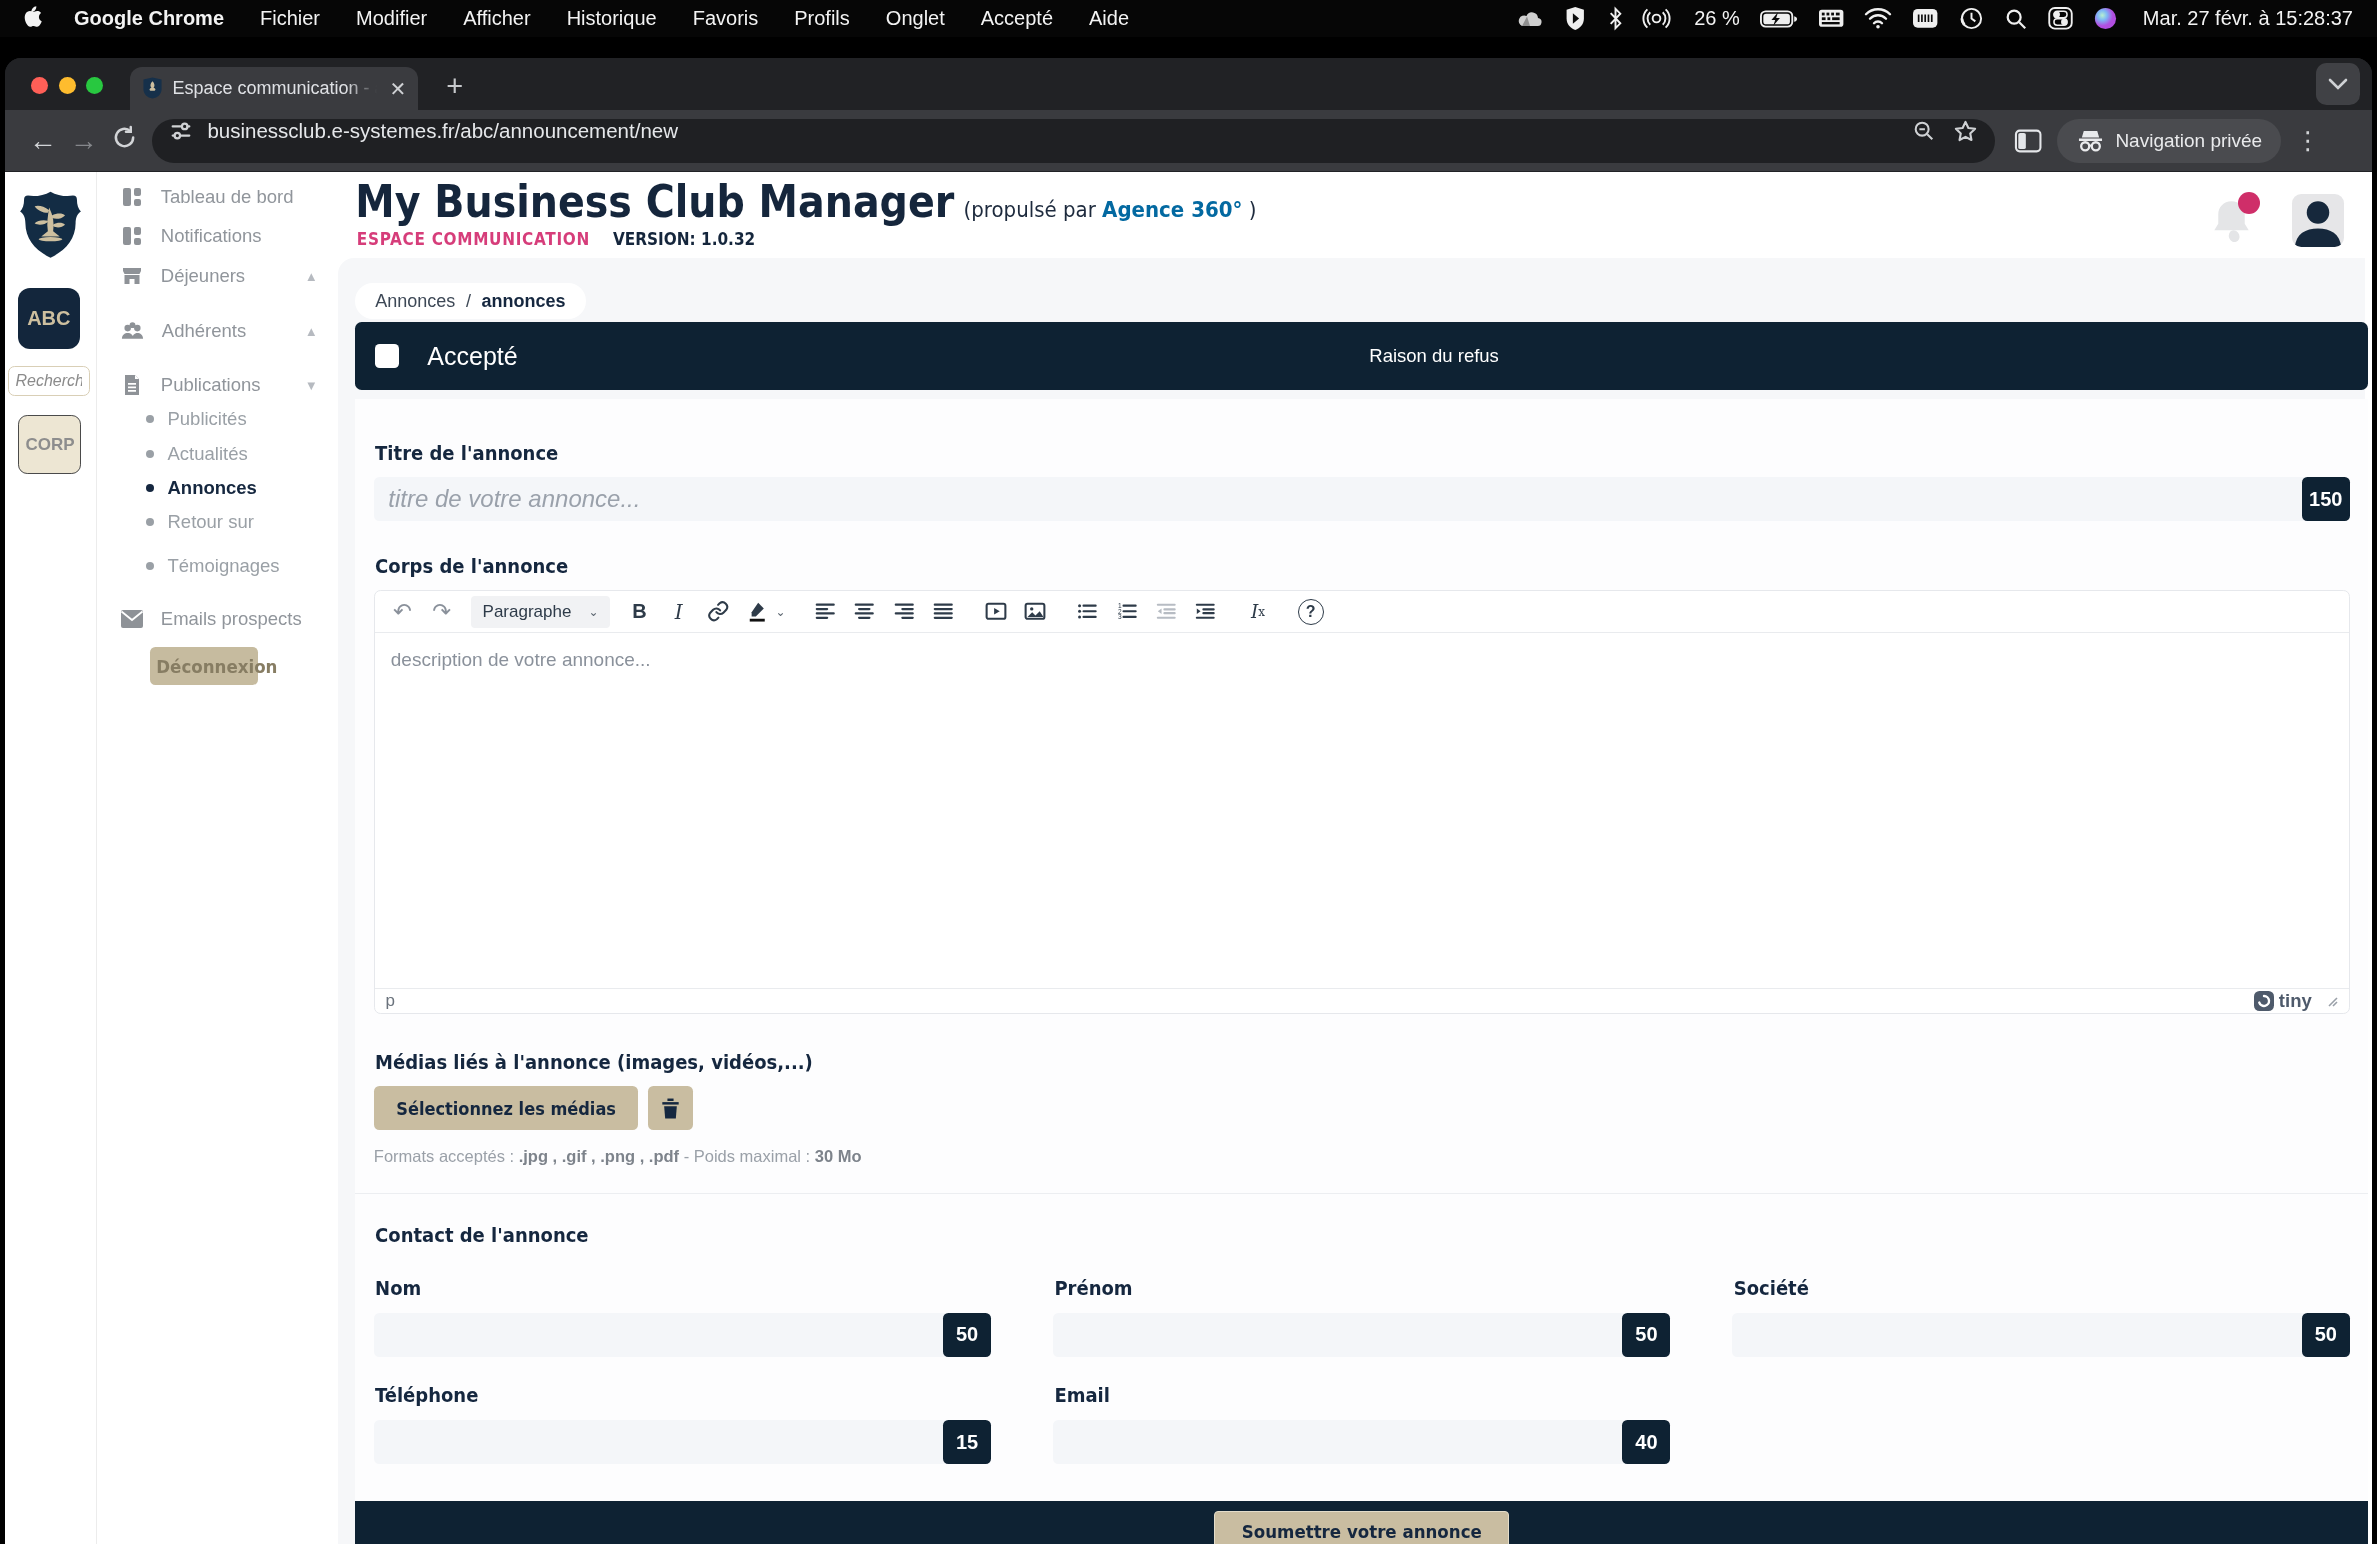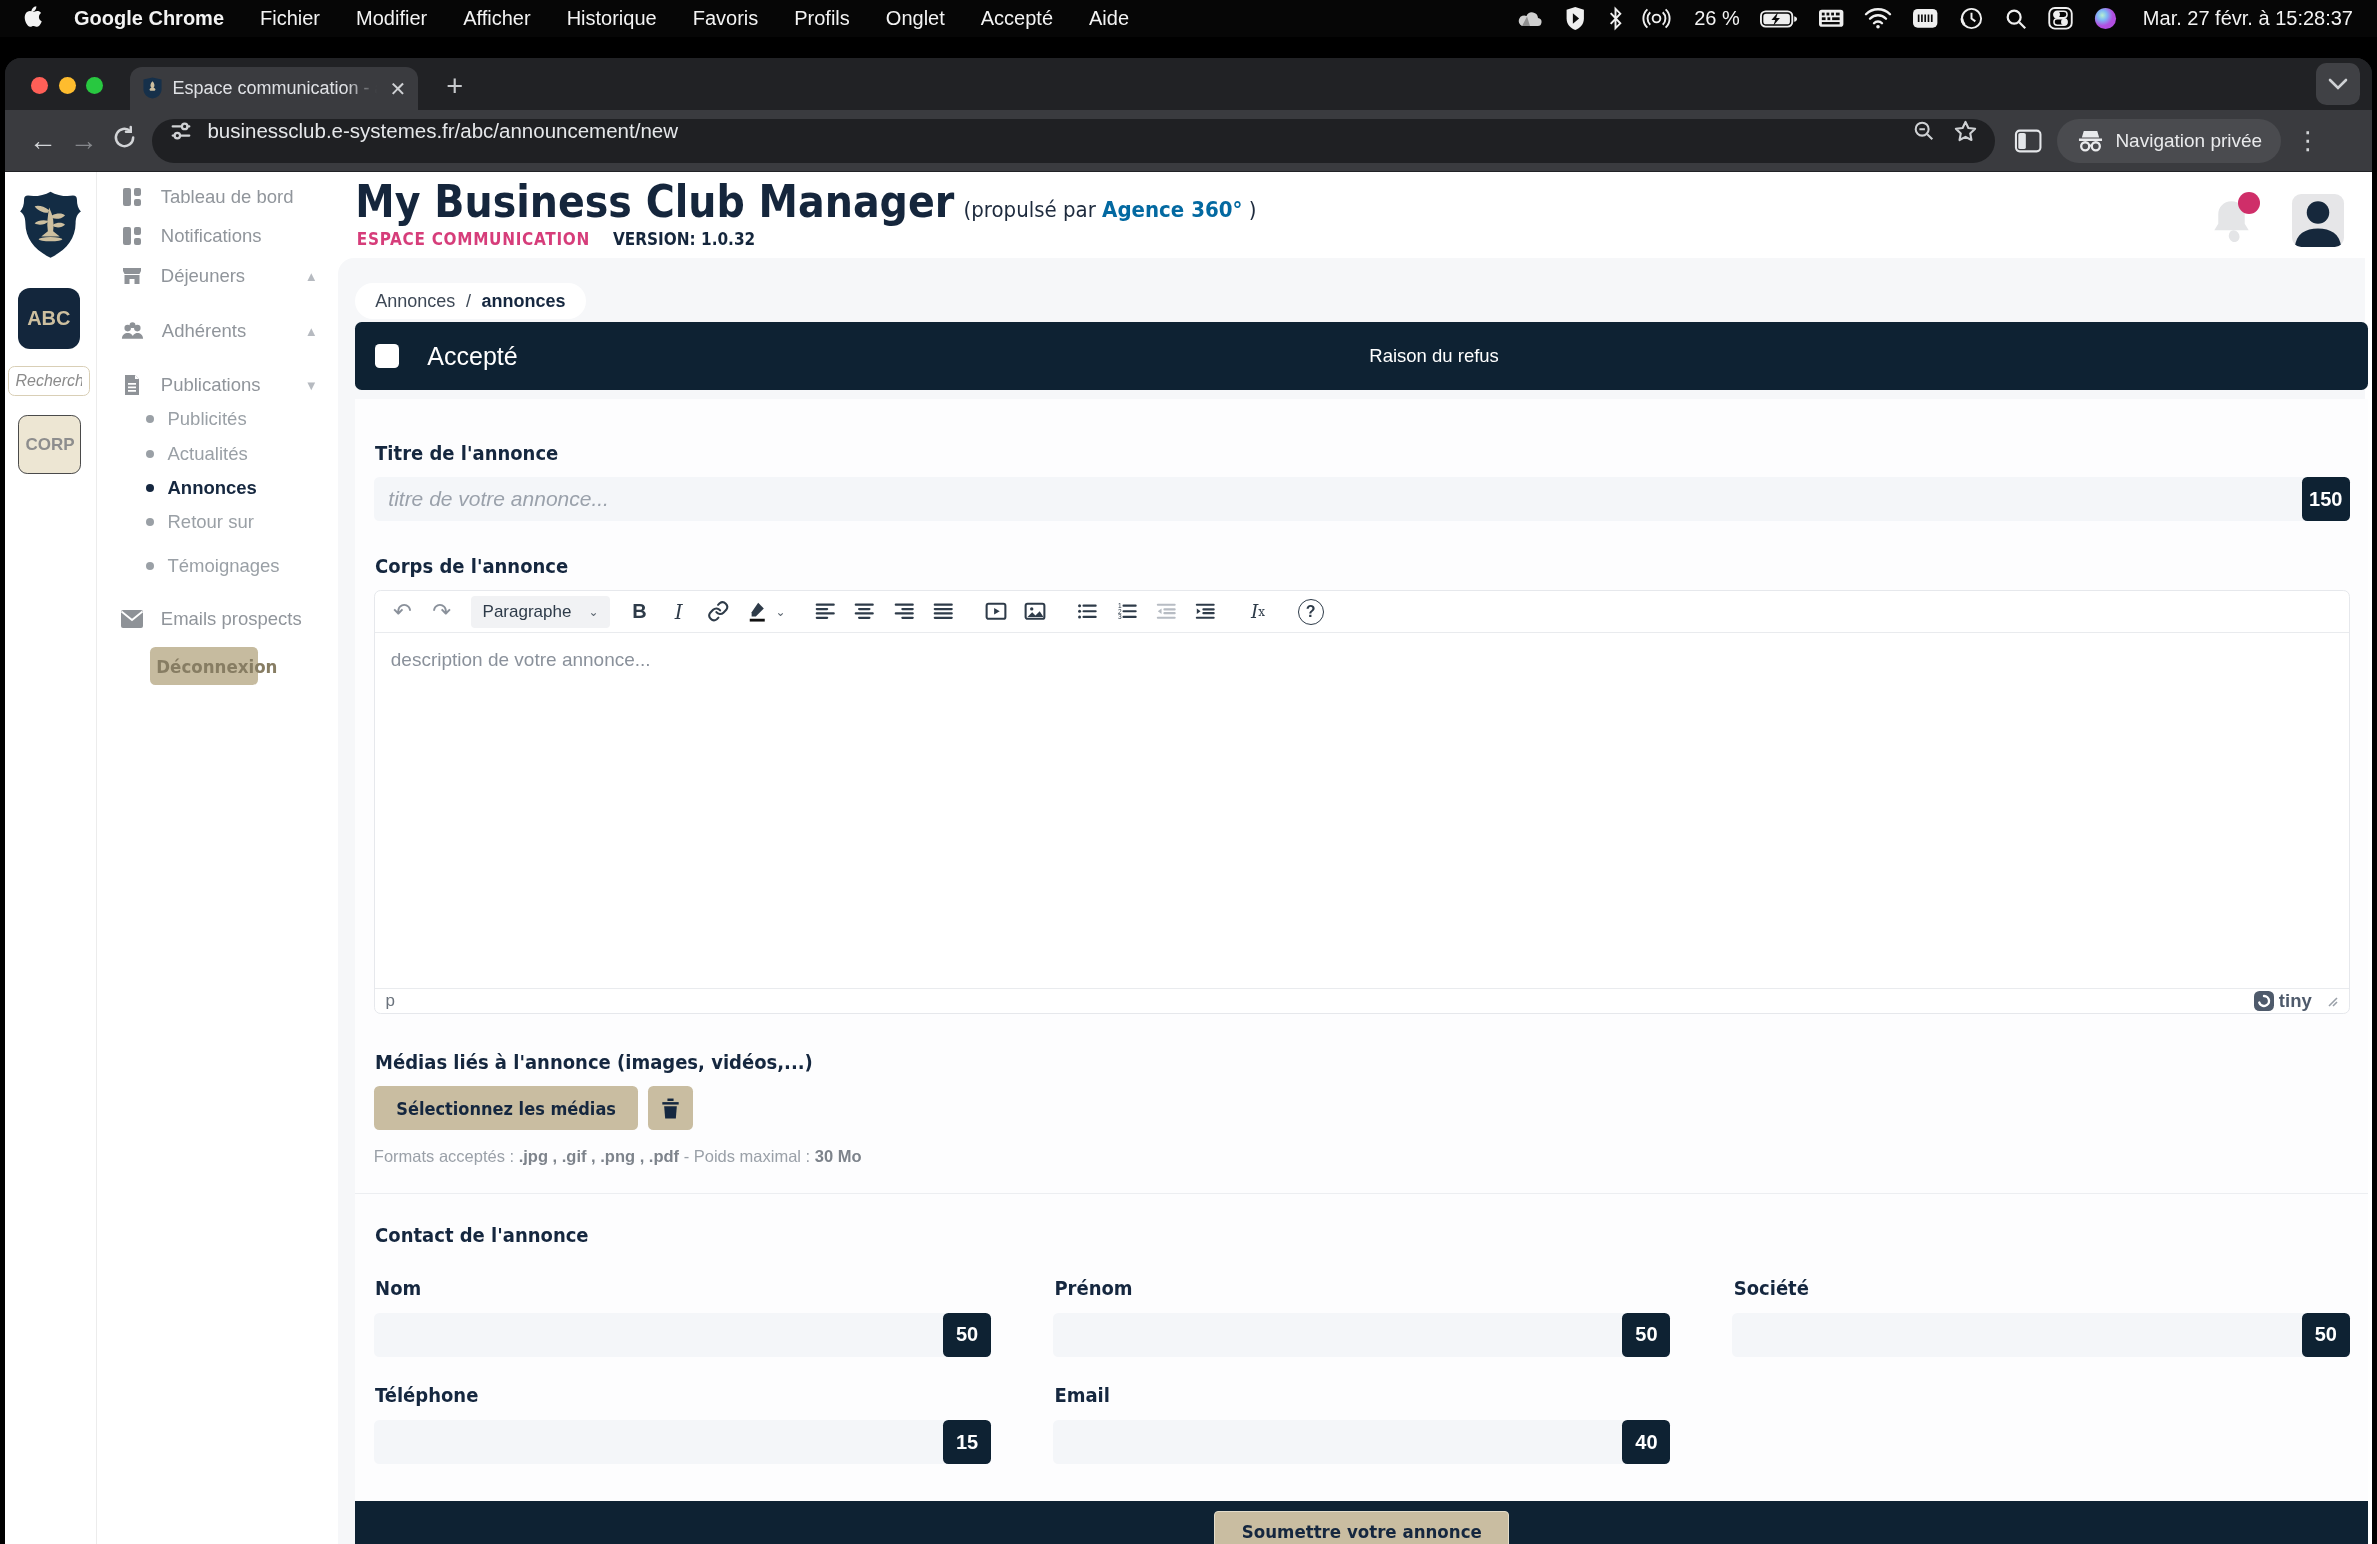--- a/index.html
+++ b/index.html
@@ -77,21 +77,21 @@
   .breadcrumb .cur{font-weight:bold;color:#15273f;}
   .card{position:absolute;left:17px;top:64px;width:2013px;}
   .approval{height:68px;background:#0e2233;border-radius:6.6px;display:flex;align-items:center;color:#fff;position:relative;}
   .approval input{appearance:none;-webkit-appearance:none;width:24px;height:24px;background:#fff;border-radius:4.6px;
     margin:0 0 0 20px;border:none;}
   .approval .acc{font-size:25px;margin-left:28px;}
   .approval .refus{position:absolute;left:1014px;font-size:18.5px;}
   .cardbody{margin-top:9.2px;background:#fdfdfe;padding:42px 18.5px 0 18.5px;box-sizing:border-box;min-height:1017px;}
   .flabel{color:#15273f;font-size:20px;font-weight:bold;margin:0 0 12px 1.3px;}
   .inputrow{display:flex;align-items:stretch;}
-  .tinput{flex:1;height:44px;background:#f4f6f9;border:none;border-radius:5.3px 0 0 5.3px;font-size:21px;color:#333;
+  .tinput{flex:1;height:44px;background:#f4f6f9;border:none;border-radius:5.3px 0 0 5.3px;font-size:24px;color:#333;
     padding:0 14.5px;box-sizing:border-box;outline:none;}
   .tinput::placeholder{color:#9aa1ab;font-style:italic;}
   .cinput::placeholder{font-style:normal;}
   .counter{flex:0 0 48px;height:44px;background:#0e2233;color:#fff;font-weight:bold;font-size:20px;border-radius:5.3px;
     display:flex;align-items:center;justify-content:center;margin-left:-4px;position:relative;z-index:1;}
   
   .editor{margin-top:34px;border:1.3px solid #e6e8ec;border-radius:6.6px;background:#fff;}
   .edtoolbar{height:41px;border-bottom:1.3px solid #e9ebee;display:flex;align-items:center;padding:0 10.6px;gap:5.3px;color:#2e3b49;}
   .tbtn{width:34px;height:32px;display:flex;align-items:center;justify-content:center;border-radius:4px;flex:0 0 auto;}
   .tbtn svg{display:block;}

